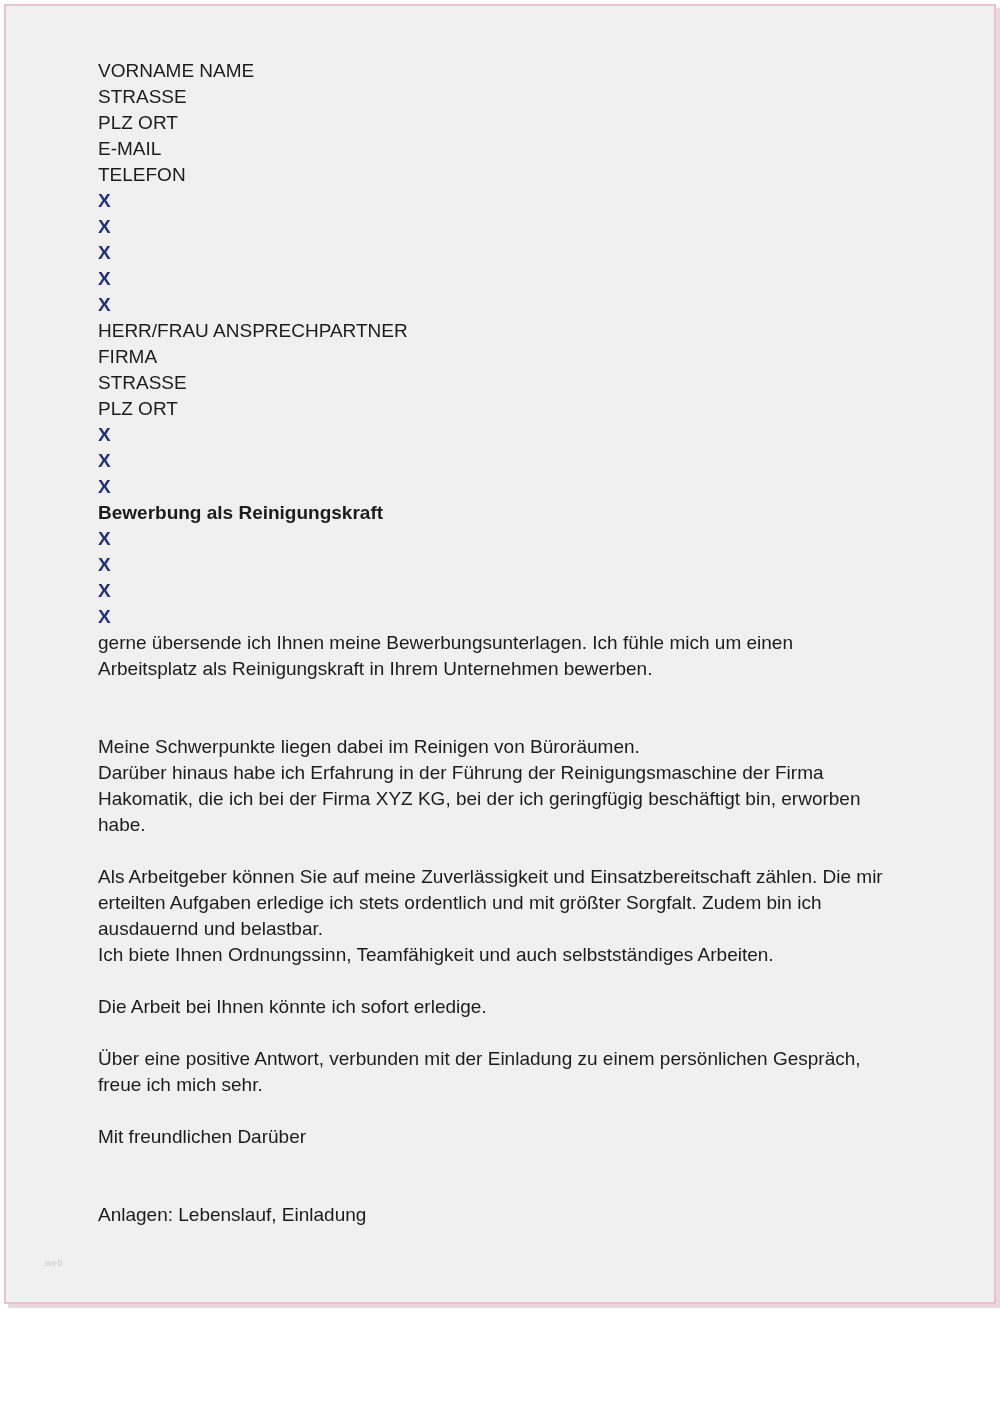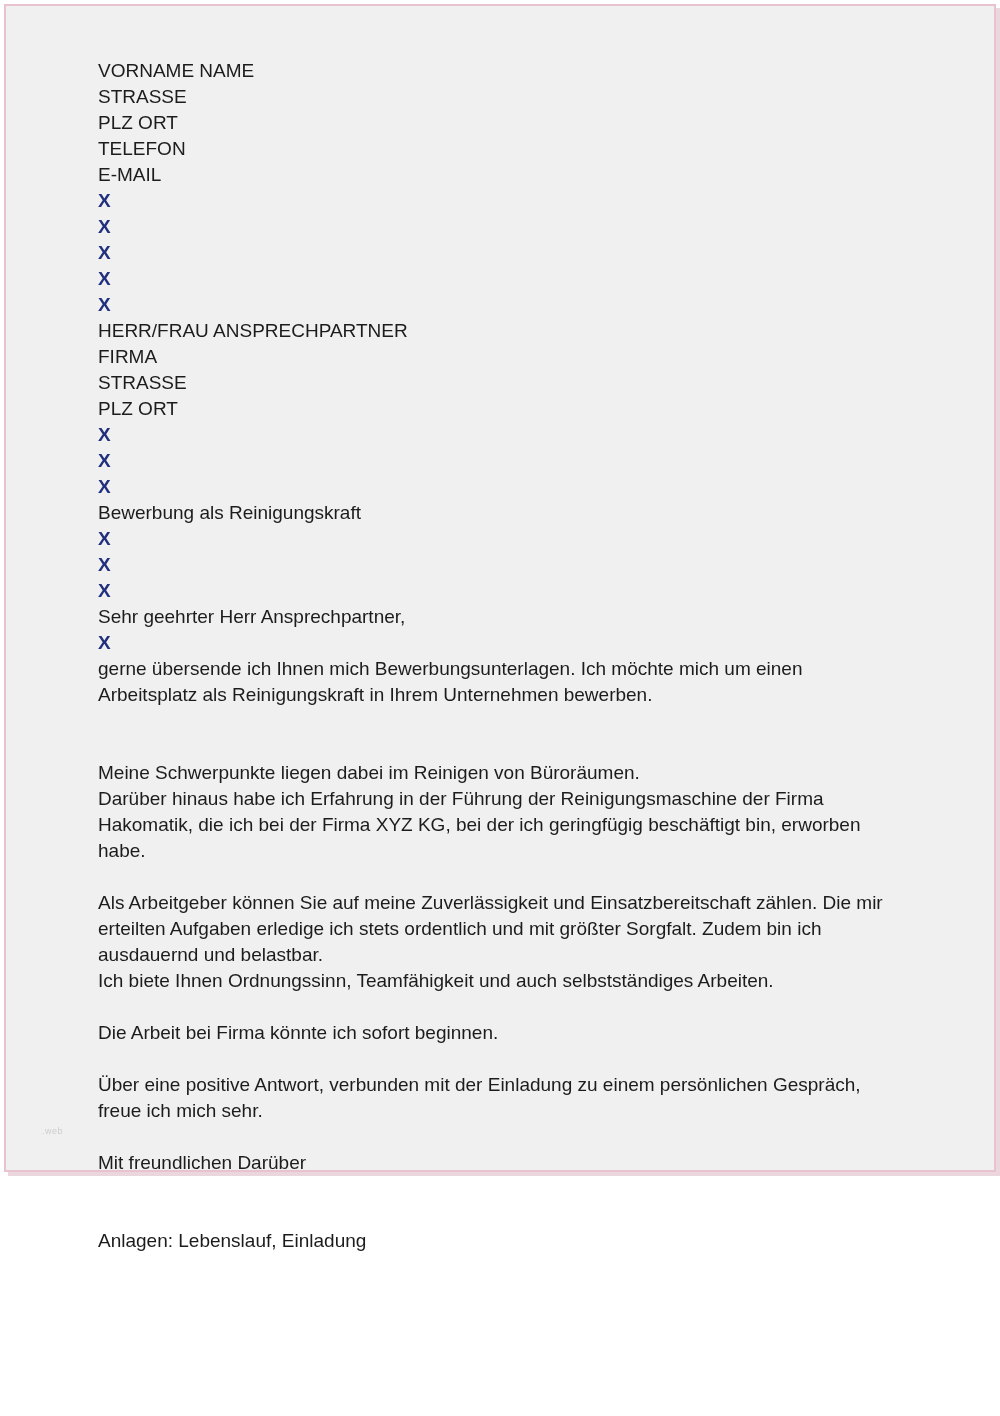--- a/index.html
+++ b/index.html
@@ -7,41 +7,41 @@
     padding: 0;
     width: 1000px;
     height: 1416px;
     overflow: hidden;
     background: #ffffff;
     font-family: "Liberation Sans", "DejaVu Sans", sans-serif;
   }
   .page {
     box-sizing: border-box;
     width: 992px;
-    height: 1168px;
+    height: 1300px;
     margin: 4px 0 0 4px;
     border: 2px solid var(--frame-pink, #e8c3cd);
     background: var(--page-background, #f1f0f1);
     box-shadow: 4px 4px 0 var(--shadow-pink, #ecd6dd);
     position: relative;
   }
   .letter {
     box-sizing: border-box;
     padding: 52px 56px 0 92px;
     color: var(--text, #1c1c1c);
     font-size: 19px;
     line-height: 26px;
   }
   .line { min-height: 26px; }
   .blank { height: 26px; }
   .x {
     color: var(--placeholder-blue, #20307d);
     font-weight: bold;
   }
-  .subject { font-weight: normal; }
+  .subject { font-weight: bold; }
   .para { white-space: pre-line; }
   .row {
     display: flex;
     justify-content: space-between;
     align-items: baseline;
   }
   .watermark {
     position: absolute;
     left: 36px;
     bottom: 34px;
@@ -54,22 +54,22 @@
 </style>
 </head>
 <body>
 
 <div class="page">
   <div class="letter">
 
     <div class="line">VORNAME NAME</div>
     <div class="line">STRASSE</div>
     <div class="line">PLZ ORT</div>
+    <div class="line">E-MAIL</div>
     <div class="line">TELEFON</div>
-    <div class="line">E-MAIL</div>
 
     <div class="line x">X</div>
     <div class="line x">X</div>
     <div class="line x">X</div>
     <div class="line x">X</div>
     <div class="line x">X</div>
 
     <div class="line">HERR/FRAU ANSPRECHPARTNER</div>
     <div class="line">FIRMA</div>
     <div class="line">STRASSE</div>
@@ -81,39 +81,38 @@
     <div class="line x">X</div>
     <div class="line x">X</div>
     <div class="line x">X</div>
 
     <div class="line subject">Bewerbung als Reinigungskraft</div>
 
     <div class="line x">X</div>
     <div class="line x">X</div>
     <div class="line x">X</div>
 
-    <div class="line">Sehr geehrter Herr Ansprechpartner,</div>
 
     <div class="line x">X</div>
 
-    <div class="para">gerne übersende ich Ihnen mich Bewerbungsunterlagen. Ich möchte mich um einen
+    <div class="para">gerne übersende ich Ihnen meine Bewerbungsunterlagen. Ich fühle mich um einen
 Arbeitsplatz als Reinigungskraft in Ihrem Unternehmen bewerben.</div>
     <div class="blank"></div>
     <div class="blank"></div>
     <div class="para">Meine Schwerpunkte liegen dabei im Reinigen von Büroräumen.
 Darüber hinaus habe ich Erfahrung in der Führung der Reinigungsmaschine der Firma
 Hakomatik, die ich bei der Firma XYZ KG, bei der ich geringfügig beschäftigt bin, erworben
 habe.</div>
     <div class="blank"></div>
     <div class="para">Als Arbeitgeber können Sie auf meine Zuverlässigkeit und Einsatzbereitschaft zählen. Die mir
 erteilten Aufgaben erledige ich stets ordentlich und mit größter Sorgfalt. Zudem bin ich
 ausdauernd und belastbar.
 Ich biete Ihnen Ordnungssinn, Teamfähigkeit und auch selbstständiges Arbeiten.</div>
     <div class="blank"></div>
-    <div class="para">Die Arbeit bei Firma könnte ich sofort beginnen.</div>
+    <div class="para">Die Arbeit bei Ihnen könnte ich sofort erledige.</div>
     <div class="blank"></div>
     <div class="para">Über eine positive Antwort, verbunden mit der Einladung zu einem persönlichen Gespräch,
 freue ich mich sehr.</div>
     <div class="blank"></div>
 
     <div class="line">Mit freundlichen Darüber</div>
     <div class="blank"></div>
     <div class="blank"></div>
     <div class="line">Anlagen: Lebenslauf, Einladung</div>
 

